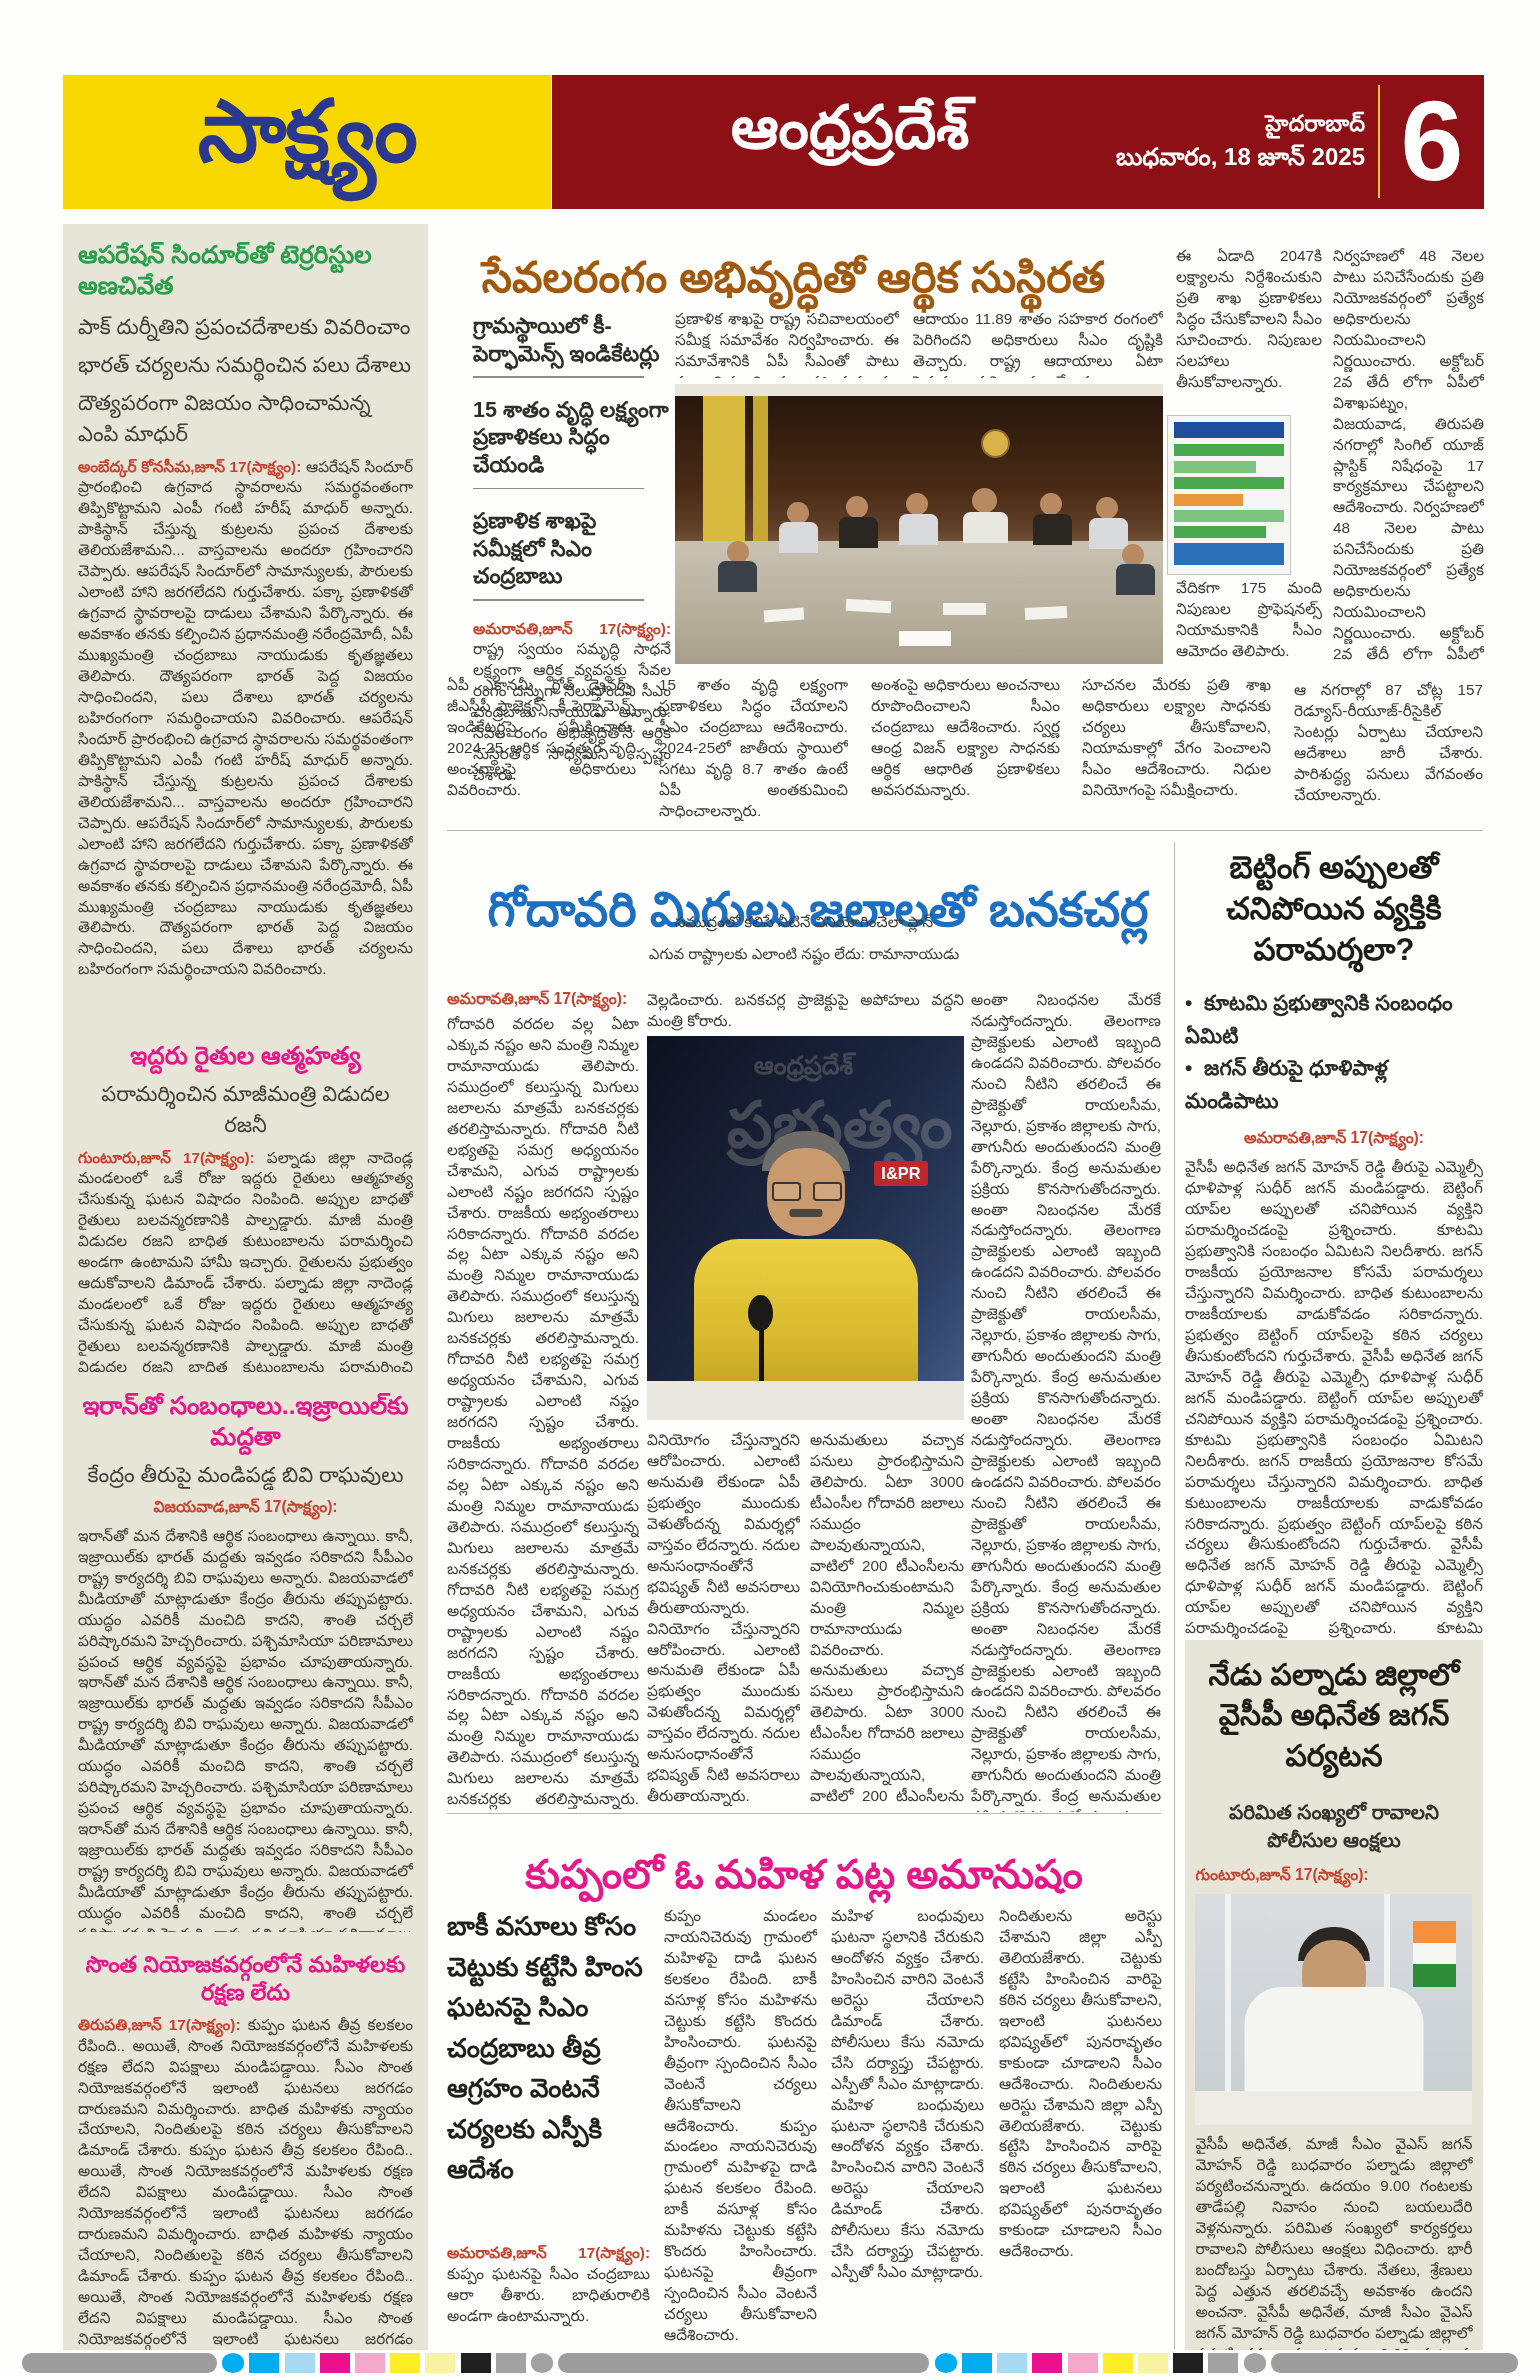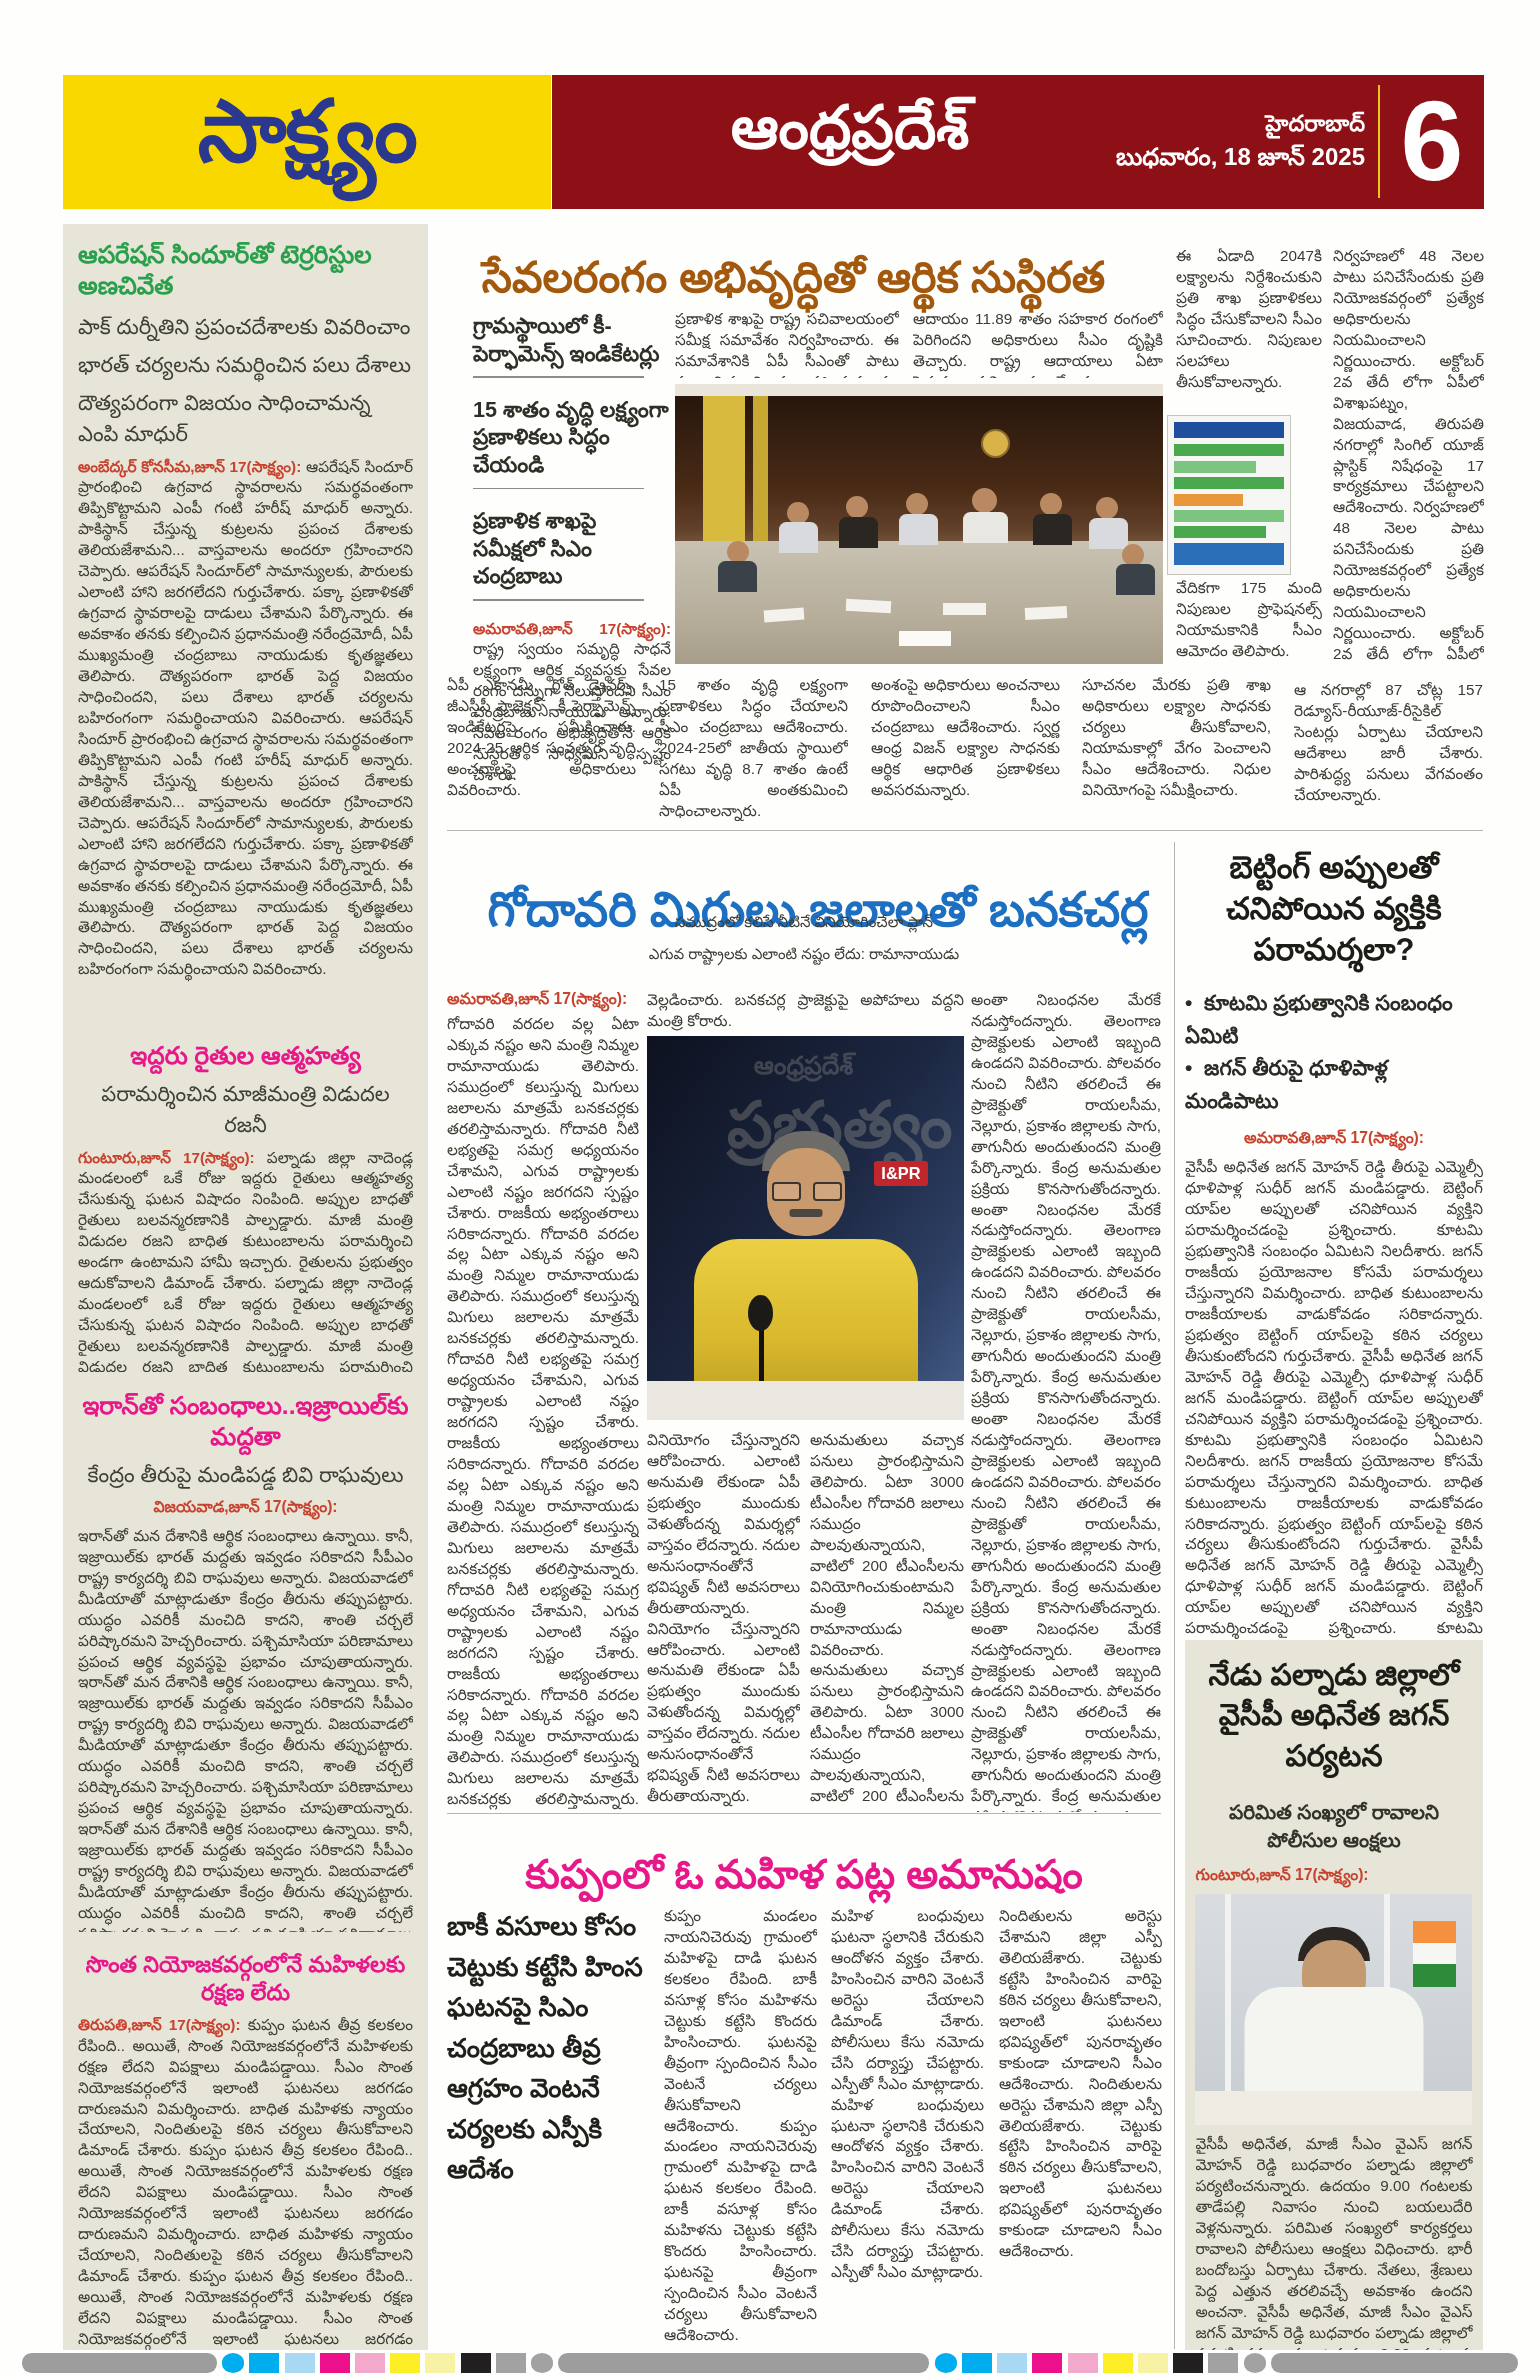--- a/index.html
+++ b/index.html
@@ -247,20 +247,21 @@
       <div class="p3-hair"></div>
       <div class="p3-face"></div>
       <div class="p3-shirt"></div>
       <div class="p3-desk"></div>
     </div>
     <p class="body-text" style="height:304px;margin:9px 0 0 0;">వైసీపీ అధినేత, మాజీ సీఎం వైఎస్ జగన్ మోహన్ రెడ్డి బుధవారం పల్నాడు జిల్లాలో పర్యటించనున్నారు. ఉదయం 9.00 గంటలకు తాడేపల్లి నివాసం నుంచి బయలుదేరి వెళ్లనున్నారు. పరిమిత సంఖ్యలో కార్యకర్తలు రావాలని పోలీసులు ఆంక్షలు విధించారు. భారీ బందోబస్తు ఏర్పాటు చేశారు. నేతలు, శ్రేణులు పెద్ద ఎత్తున తరలివచ్చే అవకాశం ఉందని అంచనా. వైసీపీ అధినేత, మాజీ సీఎం వైఎస్ జగన్ మోహన్ రెడ్డి బుధవారం పల్నాడు జిల్లాలో పర్యటించనున్నారు. ఉదయం 9.00 గంటలకు తాడేపల్లి నివాసం నుంచి బయలుదేరి వెళ్లనున్నారు. పరిమిత సంఖ్యలో కార్యకర్తలు రావాలని పోలీసులు ఆంక్షలు విధించారు. భారీ బందోబస్తు ఏర్పాటు చేశారు. నేతలు, శ్రేణులు పెద్ద ఎత్తున తరలివచ్చే అవకాశం ఉందని అంచనా.</p>
   </div>
 
   <h1 class="abs kup-headline">కుప్పంలో ఓ మహిళ పట్ల అమానుషం</h1>
   <div class="abs kup-sub">బాకీ వసూలు కోసం చెట్టుకు కట్టేసి హింస ఘటనపై సిఎం చంద్రబాబు తీవ్ర ఆగ్రహం వెంటనే చర్యలకు ఎస్పీకి ఆదేశం</div>
+  <div class="abs body-text" style="left:447px;top:2243px;width:203px;height:104px;"><span class="dateline">అమరావతి,జూన్ 17(సాక్ష్యం):</span> <span>కుప్పం ఘటనపై సీఎం చంద్రబాబు ఆరా తీశారు. బాధితురాలికి అండగా ఉంటామన్నారు.</span></div>
   <div class="abs body-text" style="left:664px;top:1906px;width:153px;height:443px;">కుప్పం మండలం నాయనిచెరువు గ్రామంలో మహిళపై దాడి ఘటన కలకలం రేపింది. బాకీ వసూళ్ల కోసం మహిళను చెట్టుకు కట్టేసి కొందరు హింసించారు. ఘటనపై తీవ్రంగా స్పందించిన సీఎం వెంటనే చర్యలు తీసుకోవాలని ఆదేశించారు. కుప్పం మండలం నాయనిచెరువు గ్రామంలో మహిళపై దాడి ఘటన కలకలం రేపింది. బాకీ వసూళ్ల కోసం మహిళను చెట్టుకు కట్టేసి కొందరు హింసించారు. ఘటనపై తీవ్రంగా స్పందించిన సీఎం వెంటనే చర్యలు తీసుకోవాలని ఆదేశించారు.</div>
   <div class="abs body-text" style="left:831px;top:1906px;width:153px;height:443px;">మహిళ బంధువులు ఘటనా స్థలానికి చేరుకుని ఆందోళన వ్యక్తం చేశారు. హింసించిన వారిని వెంటనే అరెస్టు చేయాలని డిమాండ్ చేశారు. పోలీసులు కేసు నమోదు చేసి దర్యాప్తు చేపట్టారు. ఎస్పీతో సీఎం మాట్లాడారు. మహిళ బంధువులు ఘటనా స్థలానికి చేరుకుని ఆందోళన వ్యక్తం చేశారు. హింసించిన వారిని వెంటనే అరెస్టు చేయాలని డిమాండ్ చేశారు. పోలీసులు కేసు నమోదు చేసి దర్యాప్తు చేపట్టారు. ఎస్పీతో సీఎం మాట్లాడారు.</div>
   <div class="abs body-text" style="left:999px;top:1906px;width:163px;height:443px;">నిందితులను అరెస్టు చేశామని జిల్లా ఎస్పీ తెలియజేశారు. చెట్టుకు కట్టేసి హింసించిన వారిపై కఠిన చర్యలు తీసుకోవాలని, ఇలాంటి ఘటనలు భవిష్యత్‌లో పునరావృతం కాకుండా చూడాలని సీఎం ఆదేశించారు. నిందితులను అరెస్టు చేశామని జిల్లా ఎస్పీ తెలియజేశారు. చెట్టుకు కట్టేసి హింసించిన వారిపై కఠిన చర్యలు తీసుకోవాలని, ఇలాంటి ఘటనలు భవిష్యత్‌లో పునరావృతం కాకుండా చూడాలని సీఎం ఆదేశించారు.</div>
 
   <div class="abs print-bar">
       <span class="pb-pill" style="flex: 1.1 1 0%;"></span>
       <span class="pb-dot" style="background: rgb(0, 173, 238);"></span>
       <span class="pb-sq" style="background: rgb(0, 173, 238);"></span>
       <span class="pb-sq" style="background: rgb(169, 217, 242);"></span>
       <span class="pb-sq" style="background: rgb(236, 16, 140);"></span>

